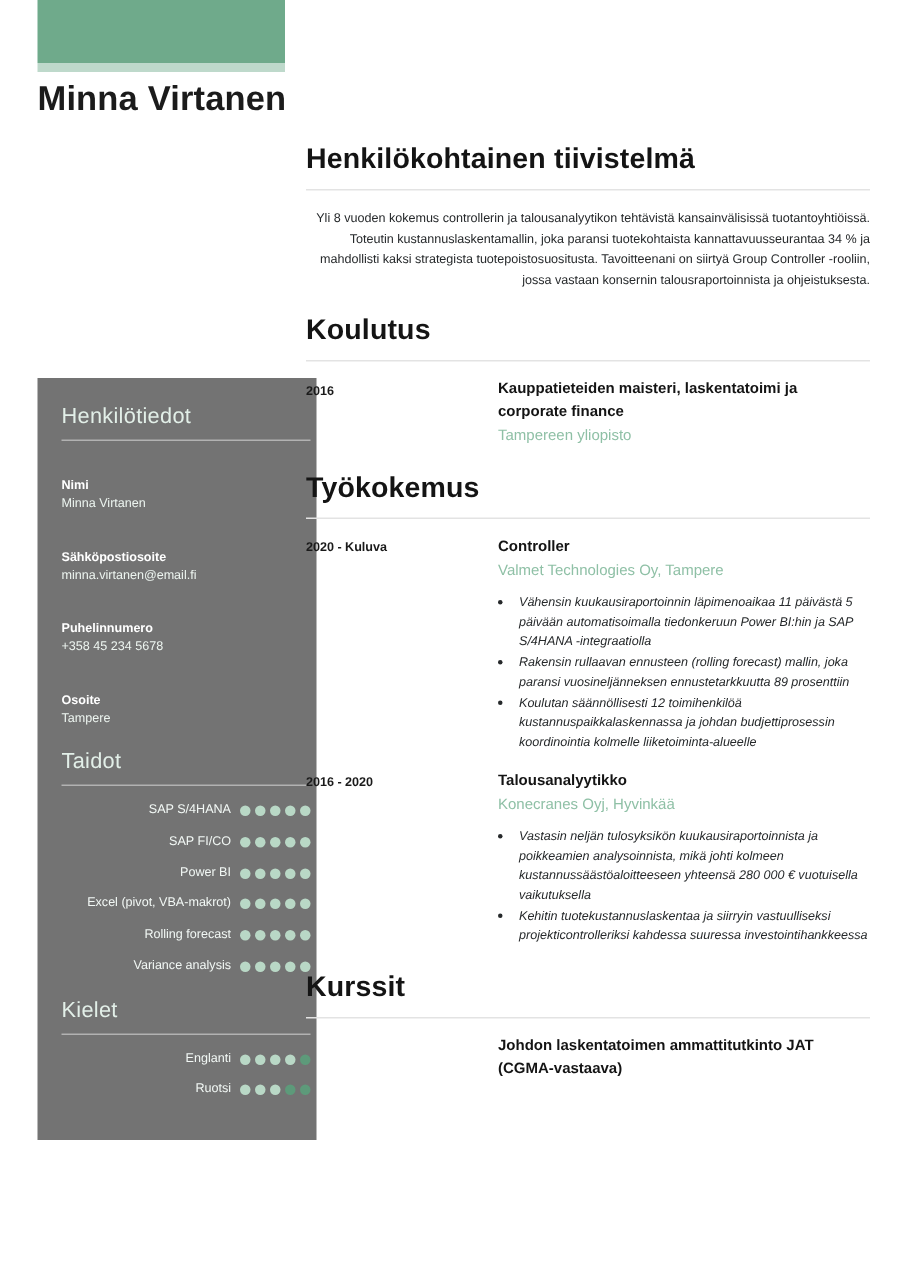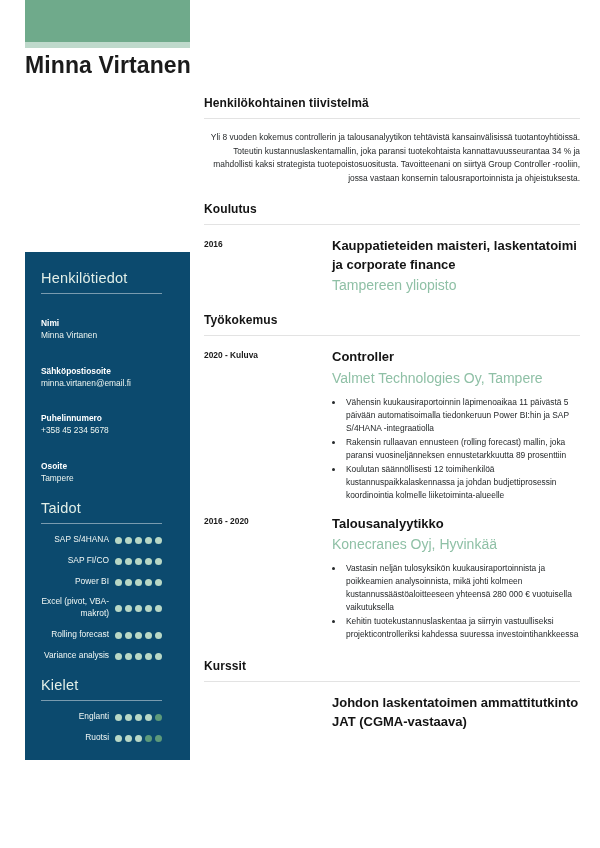--- a/index.html
+++ b/index.html
@@ -45,24 +45,24 @@
     font-weight: bold;
     color: #1b1b1b;
     letter-spacing: 0.1px;
   }
 
   
   .sidebar {
     position: absolute;
     left: 25px;
     top: 252px;
-    width: 165px;
+    width: 186px;
     height: 508px;
-    background: #0c4a6e;
-    padding: 18px 28px 16px 16px;
+    background: #737373;
+    padding: 18px 4px 16px 16px;
     color: #ffffff;
   }
   .sb-section + .sb-section { margin-top: 16px; }
 
   .sb-heading {
     font-size: 14.5px;
     font-weight: normal;
     color: #e2efe8;
     letter-spacing: 0.2px;
     padding-bottom: 7px;
@@ -117,21 +117,21 @@
 
   
   .main {
     position: absolute;
     left: 204px;
     top: 96px;
     width: 376px;
   }
   .section { margin-bottom: 17px; }
   .section-title {
-    font-size: 12px;
+    font-size: 19px;
     font-weight: bold;
     color: #141414;
     letter-spacing: 0.1px;
     padding-bottom: 8px;
   }
   .section-rule {
     height: 1px;
     background: #e3e3e3;
     margin-bottom: 12px;
   }
@@ -151,35 +151,36 @@
   .entry-date {
     flex: 0 0 128px;
     font-size: 8.4px;
     font-weight: bold;
     color: #1a1a1a;
     line-height: 1.45;
     padding-top: 0.5px;
   }
   .entry-body { flex: 1 1 auto; }
   .entry-title {
-    font-size: 13px;
+    font-size: 10px;
     font-weight: bold;
     color: #141414;
     line-height: 1.42;
   }
   .entry-org {
-    font-size: 14px;
+    font-size: 10px;
     color: #8fc0a6;
     line-height: 1.5;
     margin-top: 1px;
   }
   .bullets {
     margin: 7px 0 0 12px;
     padding: 0;
     list-style: disc outside;
+    font-style: italic;
   }
   .bullets li {
     font-size: 8.4px;
     line-height: 1.55;
     color: #26292b;
     margin-bottom: 1px;
     padding-left: 2px;
   }
 </style>
 </head>

